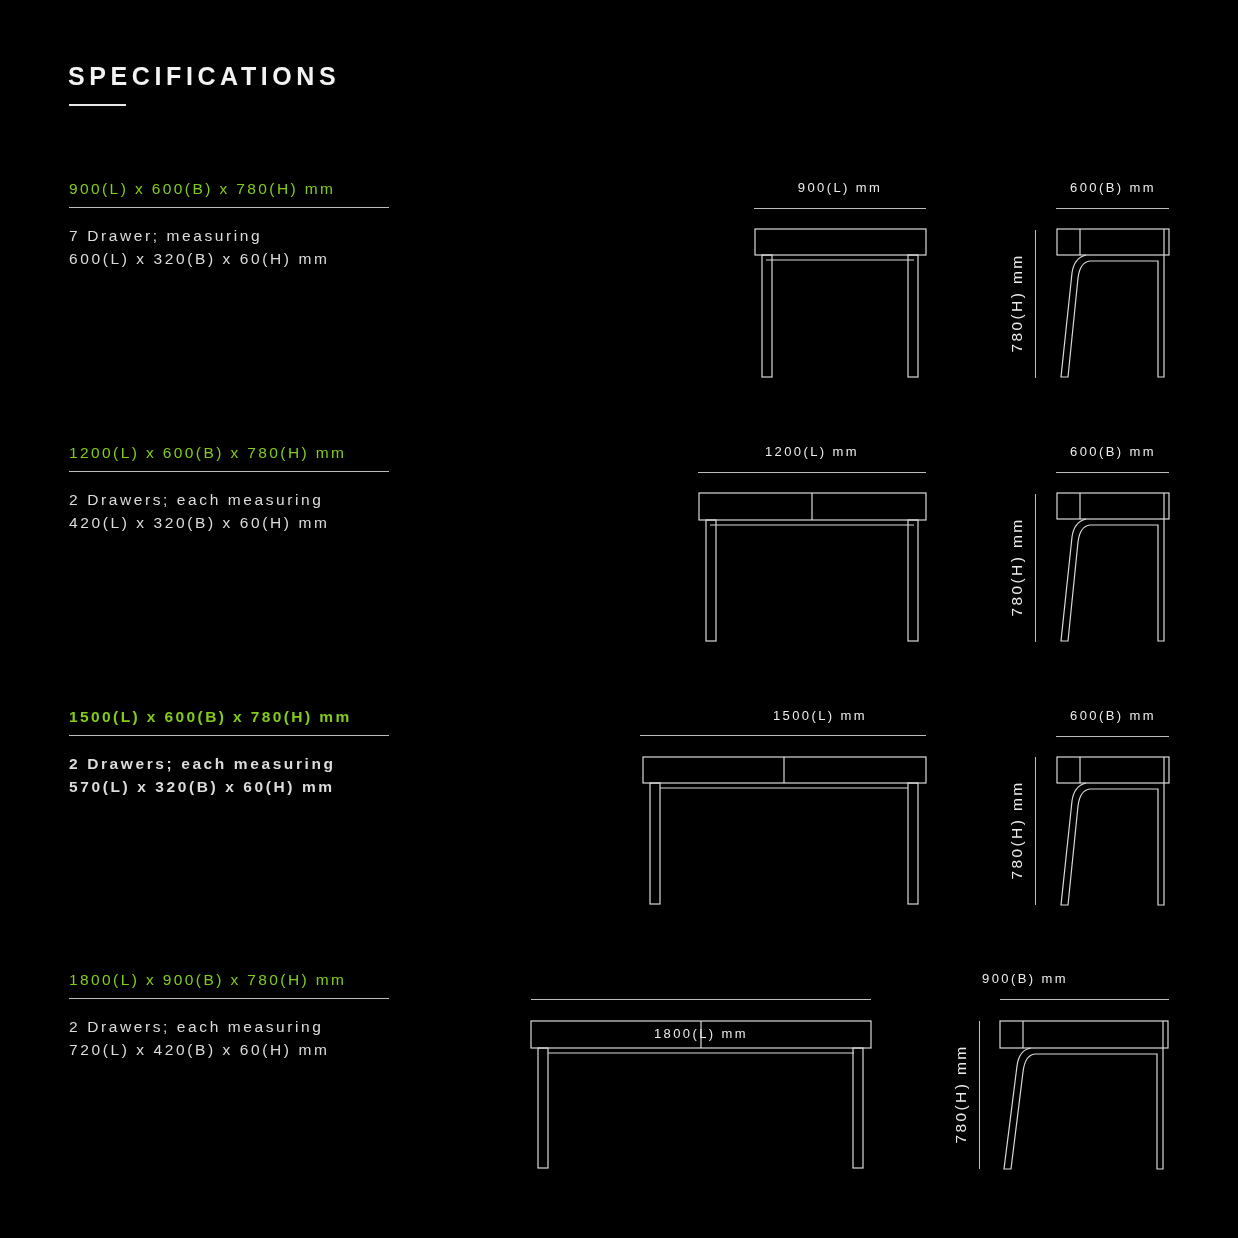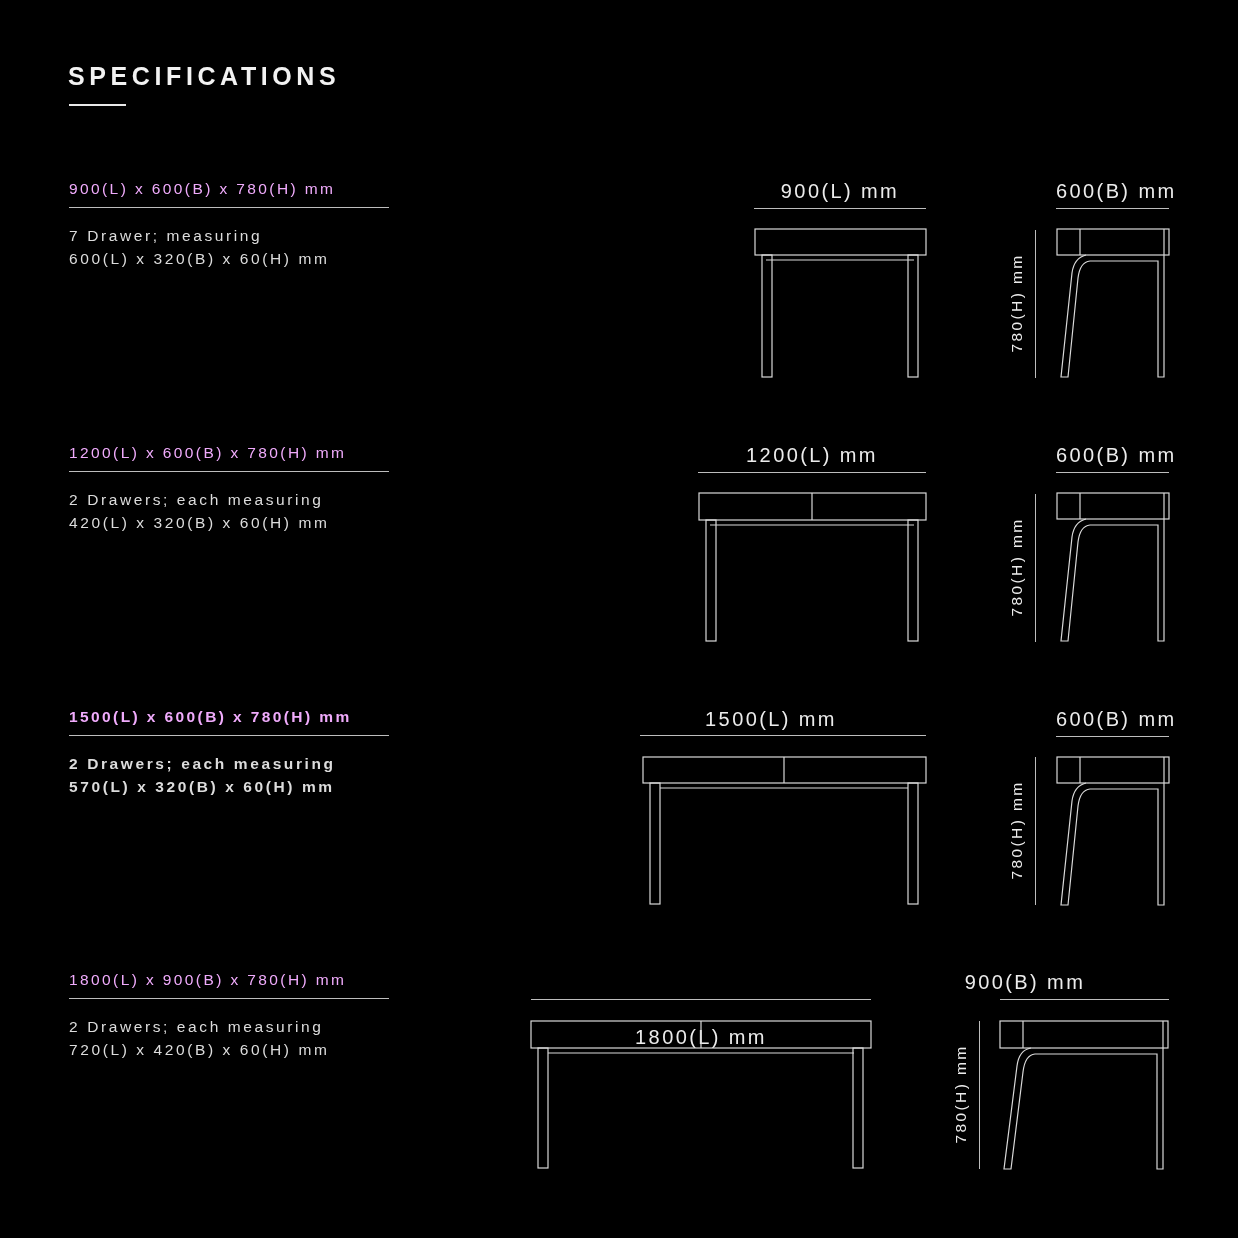--- a/index.html
+++ b/index.html
@@ -1,24 +1,24 @@
 <!DOCTYPE html>
 <html><head>
 <meta charset="utf-8">
 <style>
   html, body { margin:0; padding:0; background:#000; }
   body { width:1238px; height:1238px; position:relative; overflow:hidden;
          font-family:"Liberation Sans", "DejaVu Sans", sans-serif; color:#e6e6e6; }
   .title { position:absolute; left:68px; top:62px; font-size:25px; letter-spacing:4.6px; color:#f2f2f2; font-weight:700; }
   .title-rule { position:absolute; left:69px; top:104px; width:57px; height:2px; background:#e8e8e8; }
   .spec { position:absolute; left:69px; width:320px; }
-  .spec .head { font-size:15.5px; letter-spacing:2.4px; white-space:nowrap; color:#f0abfc; line-height:18px; }
+  .spec .head { font-size:15.5px; letter-spacing:2.4px; white-space:nowrap; color:#84cc16; line-height:18px; }
   .spec .rule { height:1px; background:#bdbdbd; margin-top:9px; width:320px; }
   .spec .desc { margin-top:16px; font-size:15.5px; letter-spacing:2.6px; line-height:23px; color:#dcdcdc; white-space:nowrap; }
-  .dim { position:absolute; font-size:20px; letter-spacing:2.4px; color:#ececec; white-space:nowrap; text-align:center; }
+  .dim { position:absolute; font-size:13px; letter-spacing:2.4px; color:#ececec; white-space:nowrap; text-align:center; }
   .dimrule { position:absolute; height:1px; background:#bdbdbd; }
   .vlabel { position:absolute; font-size:15.5px; letter-spacing:2.4px; color:#ececec; white-space:nowrap;
             transform:rotate(-90deg); transform-origin:center center; text-align:center; }
   .vrule { position:absolute; width:1px; background:#bdbdbd; }
   svg.drw { position:absolute; overflow:visible; }
   svg.drw * { fill:none; stroke:#d9d9d9; stroke-width:1.2; }
 </style>
 </head>
 <body>
 
@@ -81,21 +81,21 @@
 </svg>
 
 <div class="spec" style="top:708px;font-weight:bold;">
   <div class="head">1500(L) x 600(B) x 780(H) mm</div>
   <div class="rule"></div>
   <div class="desc">
     <div>2 Drawers; each measuring</div>
     <div>570(L) x 320(B) x 60(H) mm</div>
   </div>
 </div>
-<div class="dim" style="left:628px; top:708px; width:286px;">1500(L) mm</div>
+<div class="dim" style="left:677px; top:708px; width:286px;">1500(L) mm</div>
 <div class="dimrule" style="left:640px; top:735px; width:286px;"></div>
 <svg class="drw" style="left:642px; top:756px;" width="284" height="152">
   <rect x="1" y="1" width="283" height="26"></rect>
   <line x1="142" y1="1" x2="142" y2="27"></line>
   <line x1="18" y1="32" x2="266" y2="32"></line>
   <rect x="8" y="27" width="10" height="121"></rect>
   <rect x="266" y="27" width="10" height="121"></rect>
 </svg>
 <div class="dim" style="left:1056px; top:708px; width:114px;">600(B) mm</div>
 <div class="dimrule" style="left:1056px; top:736px; width:113px;"></div>

